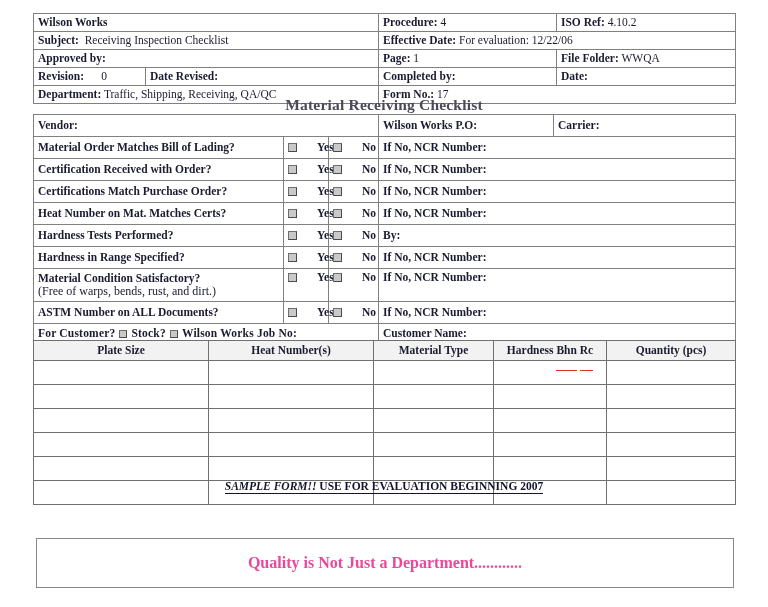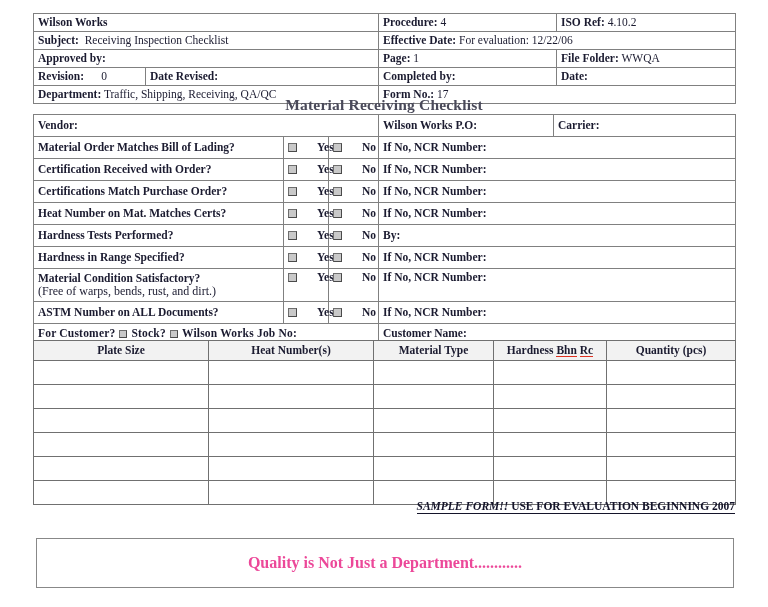--- a/index.html
+++ b/index.html
@@ -115,30 +115,30 @@
     margin-top: 8px;
   }
   #data-table thead td {
     text-align: center;
     font-weight: bold;
     background: #f2f2f2;
     height: 17px;
   }
   .sq-under {
     border-bottom: 1.5px solid #e03020;
-    padding-bottom: 0px;
+    padding-bottom: 14px;
   }
 
   
   #sample-note {
     position: absolute;
     left: 33px;
-    top: 500px;
+    top: 480px;
     width: 702px;
-    text-align: right;
+    text-align: center;
     font-size: 11.5px;
     font-weight: bold;
     color: #14142a;
   }
   #sample-note .ital {
     font-style: italic;
   }
   #sample-note .underline-all {
     border-bottom: 1px solid #14142a;
     padding-bottom: 1px;

